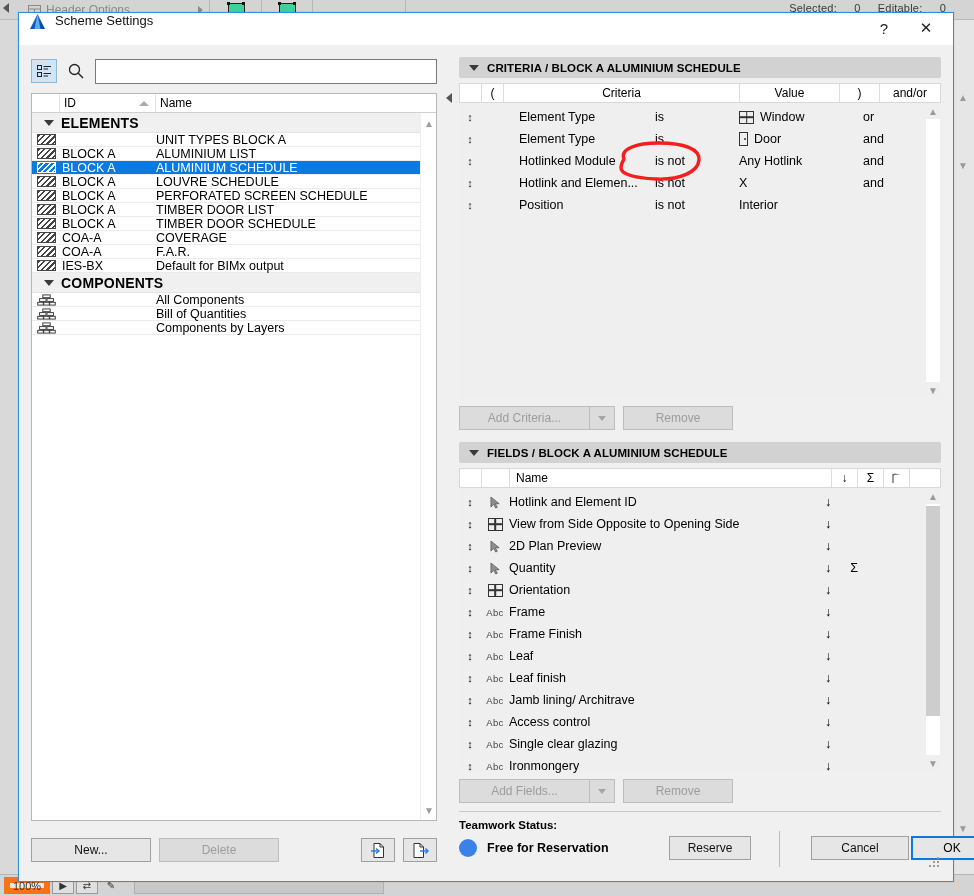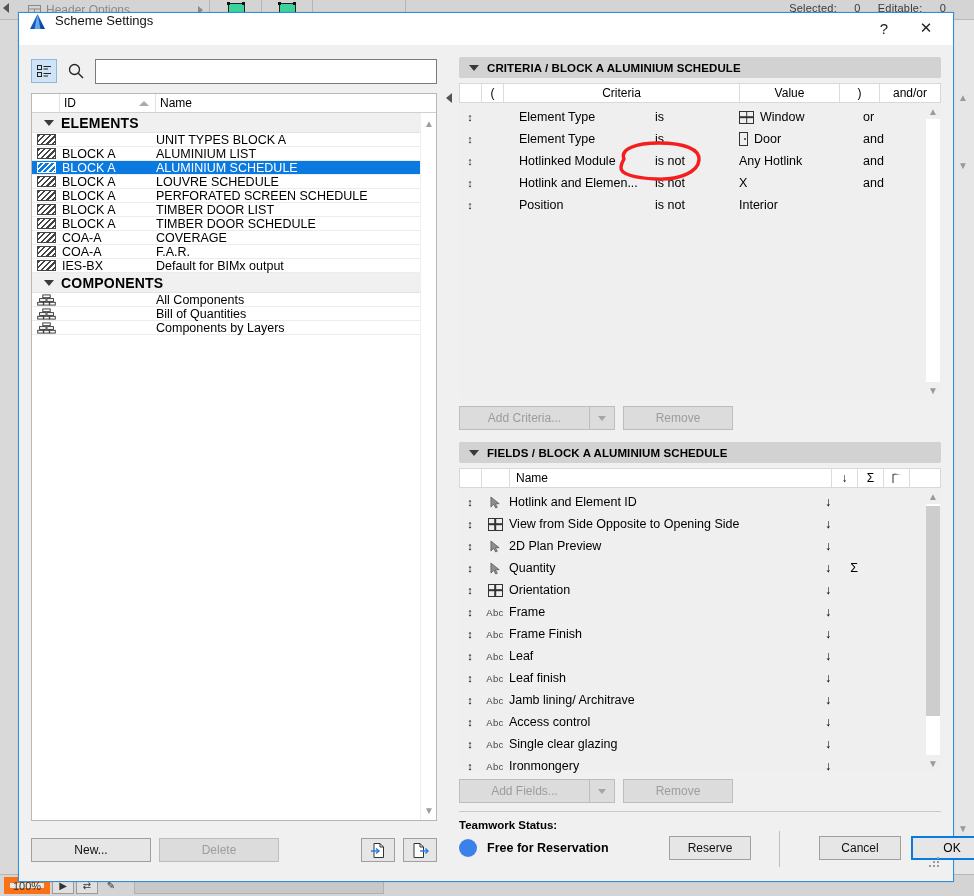--- a/index.html
+++ b/index.html
@@ -259,21 +259,21 @@
   .typ-abc { font-size: 9.5px; color: #444; letter-spacing: .3px; }
 
   
   .tw-sep { border-top: 1px solid #c8c8c8; margin-top: 8px; }
   .tw-label { font-size: 11.5px; font-weight: bold; margin-top: 7px; }
   .tw-row { display: flex; align-items: center; margin-top: 8px; position: relative; }
   .tw-dot { width: 18px; height: 18px; border-radius: 50%; background: #3b82e8; flex: none; }
   .tw-text { font-weight: bold; font-size: 12.5px; margin-left: 10px; }
   .btn-reserve { width: 82px; position: absolute; left: 210px; }
   .vdiv { position: absolute; left: 320px; top: -8px; height: 36px; width: 1px; background: #bdbdbd; }
-  .btn-cancel { width: 82px; position: absolute; left: 360px; }
+  .btn-cancel { width: 98px; position: absolute; left: 352px; }
   .btn-ok {
     width: 82px; position: absolute; left: 452px;
     border: 2px solid #0a7ae0; background: #e6e6e6; height: 24px;
     display: flex; align-items: center; justify-content: center; font-size: 12px;
   }
   .resize-grip { position: absolute; right: 2px; bottom: 2px; width: 12px; height: 12px; }
   .resize-grip i { position: absolute; width: 2px; height: 2px; background: #9a9a9a; }
 
   .annot { position: absolute; pointer-events: none; }
 </style>

